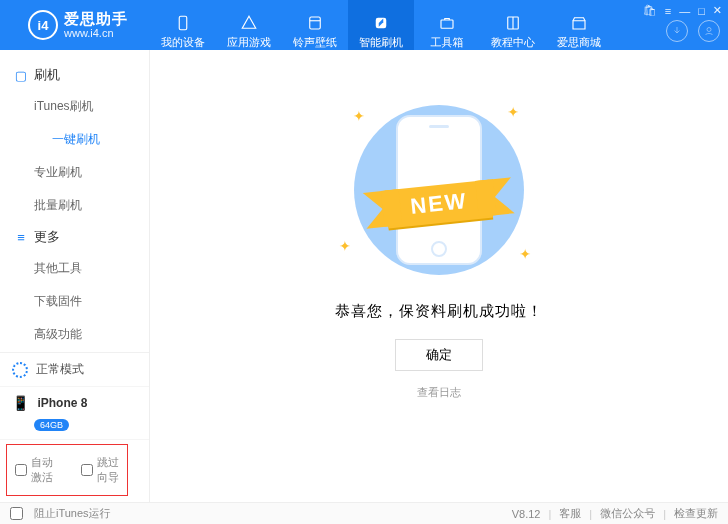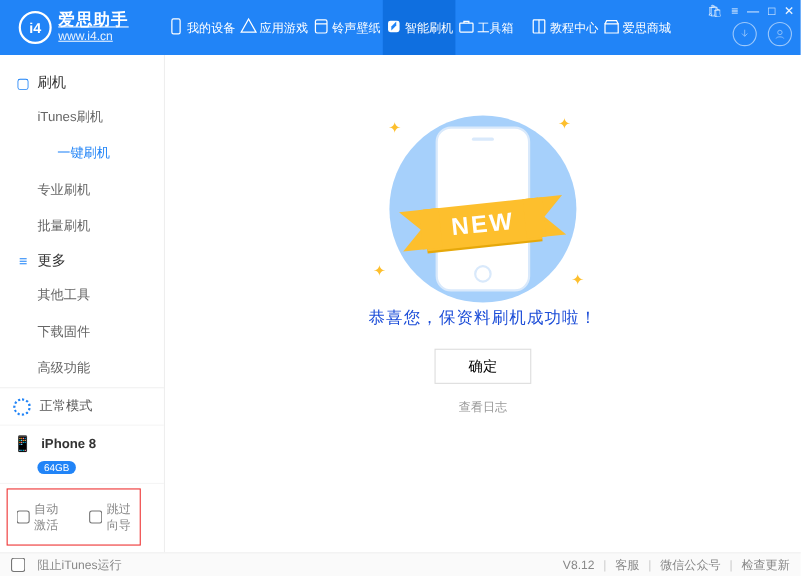--- a/index.html
+++ b/index.html
@@ -1,26 +1,26 @@
 <!DOCTYPE html>
 <html><head>
 <meta charset="utf-8">
 <style>
   * { margin: 0; padding: 0; box-sizing: border-box; font-family: "Microsoft YaHei", Arial, sans-serif; }
   body { width: 728px; height: 524px; background: #fff; overflow: hidden; font-size: 12px; color: #555; }
 
   .titlebar { height: 50px; background: #2184f7; display: flex; align-items: center; color: #fff; position: relative; }
-  .logo-wrap { display: flex; align-items: center; padding-left: 17px; width: 150px; }
+  .logo-wrap { display: flex; align-items: center; padding-left: 28px; width: 150px; }
   .logo-circle { width: 30px; height: 30px; border: 2px solid #fff; border-radius: 50%; display: flex; align-items: center; justify-content: center; font-weight: bold; font-size: 13px; color: #fff; }
-  .logo-text { margin-left: 6px; line-height: 1.1; text-decoration: underline; }
+  .logo-text { margin-left: 6px; line-height: 1.1; }
   .logo-text .cn { font-size: 15px; font-weight: bold; letter-spacing: 1px; }
   .logo-text .en { font-size: 11px; opacity: .9; }
 
   .topnav { display: flex; height: 100%; }
-  .topnav-item { width: 66px; height: 100%; display: flex; flex-direction: row; align-items: center; justify-content: flex-start; font-size: 11px; color: #fff; cursor: pointer; }
+  .topnav-item { width: 66px; height: 100%; display: flex; flex-direction: column; align-items: center; justify-content: flex-end; font-size: 11px; color: #fff; cursor: pointer; }
   .topnav-item.active { background: #0f6fe0; }
   .topnav-item .ic { width: 20px; height: 20px; margin-bottom: 2px; display: flex; align-items: center; justify-content: center; }
   .topnav-item svg { stroke: #fff; fill: none; stroke-width: 1.5; }
 
   .win-ctrl { position: absolute; right: 6px; top: 4px; display: flex; gap: 8px; align-items: center; }
   .win-ctrl span { font-size: 11px; cursor: pointer; color: #fff; opacity: .9; }
   .user-ctrl { position: absolute; right: 8px; top: 20px; display: flex; gap: 10px; }
   .circ-btn { width: 22px; height: 22px; border: 1.5px solid #9cc8fb; border-radius: 50%; display: flex; align-items: center; justify-content: center; cursor: pointer; }
   .circ-btn svg { stroke: #9cc8fb; fill: none; stroke-width: 1.5; }
 
@@ -49,21 +49,21 @@
   .phone { position: absolute; left: 50%; top: 50%; transform: translate(-50%,-50%); width: 86px; height: 150px; background: #fff; border: 2px solid #d9e9fb; border-radius: 14px; }
   .phone::before { content:""; position:absolute; top:8px; left:50%; transform:translateX(-50%); width:20px; height:3px; background:#d9e9fb; border-radius:2px; }
   .phone::after { content:""; position:absolute; bottom:6px; left:50%; transform:translateX(-50%); width:12px; height:12px; border:2px solid #d9e9fb; border-radius:50%; }
   .ribbon { position:absolute; left:50%; top:58%; transform:translate(-50%,-50%) rotate(-6deg); background:#fdbf2d; color:#fff; font-weight:bold; font-size:22px; letter-spacing:2px; padding:6px 24px; box-shadow:0 2px 0 #e6a80a; }
   .ribbon::before,.ribbon::after{content:"";position:absolute;top:0;border:18px solid #fdbf2d;}
   .ribbon::before{left:-22px;border-left-color:transparent;}
   .ribbon::after{right:-22px;border-right-color:transparent;}
   .spark { position:absolute; color:#fdbf2d; font-size:14px; }
   .s1{top:8px;left:24px;} .s2{top:4px;right:30px;} .s3{bottom:26px;left:10px;} .s4{bottom:18px;right:18px;}
 
-  .msg { font-size: 15px; color: #1d4ed8; letter-spacing: 1px; }
+  .msg { margin-top: 22px; font-size: 15px; color: #000000; letter-spacing: 1px; }
   .okbtn { margin-top: 18px; padding: 6px 30px; border: 1px solid #ddd; background: #fff; font-size: 13px; color: #000000; cursor: pointer; }
   .loglink { margin-top: 14px; font-size: 11px; color: #999; cursor: pointer; }
 
   .statusbar { height: 22px; border-top: 1px solid #eee; display: flex; align-items: center; padding: 0 10px; font-size: 11px; color: #888; background: #fafafa; }
   .statusbar .left { display:flex; align-items:center; gap:11px; }
   .statusbar .right { margin-left:auto; display:flex; gap:8px; align-items:center; }
   .statusbar .sep { color:#ccc; }
   .statusbar a { color:#888; cursor:pointer; }
 </style>
 </head>

